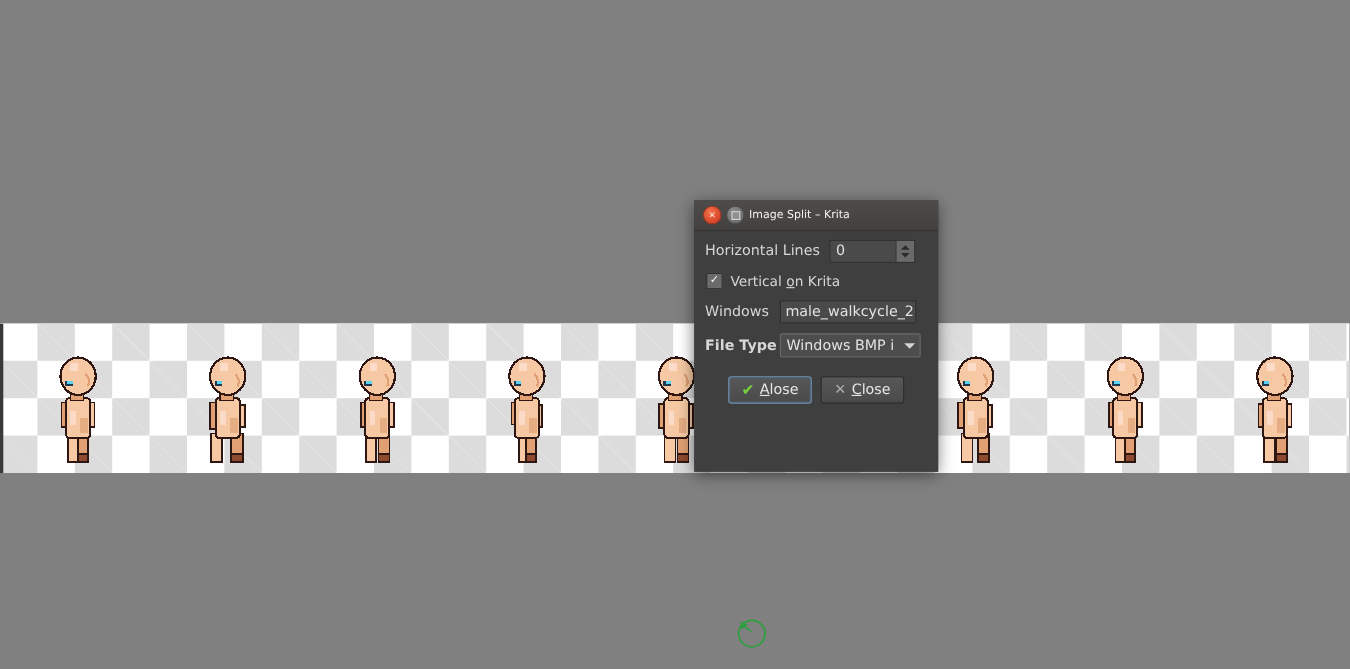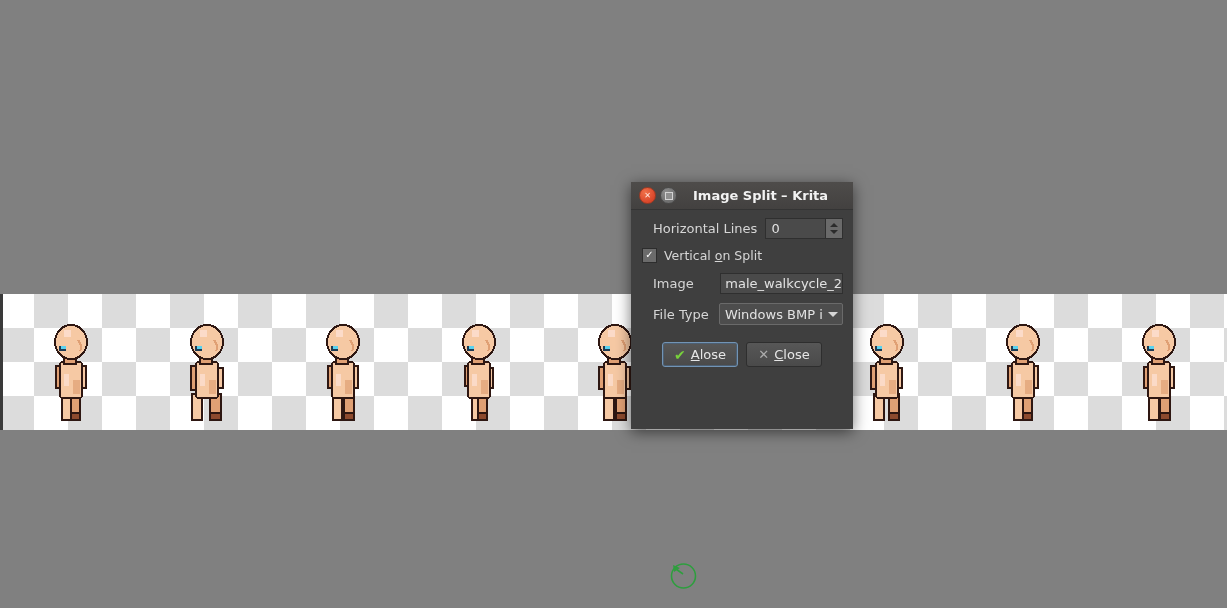--- a/index.html
+++ b/index.html
@@ -95,45 +95,43 @@
     background: radial-gradient(circle at 35% 30%, #8d8d8d, #6e6e6e 70%);
     border: 1px solid #4a4a4a;
   }
   #max-btn .sq {
     width: 6px; height: 6px;
     border: 1px solid #d4d4d4;
     background: #8f8f8f;
   }
   #dialog-title {
     color: #f2f2f2;
-    font-size: 13px;
-    font-weight: bold;
-    margin-left: 12px;
+    font-size: 10px;
+    font-weight: normal;
     white-space: nowrap;
   }
 
   #dialog-body {
     padding: 8px 10px 0 10px;
     position: relative;
   }
   .form-row {
     display: flex;
     align-items: center;
     margin-bottom: 9px;
-    margin-left: 12px;
   }
   .form-label {
     color: #d6d6d6;
     font-size: 13px;
     white-space: nowrap;
   }
   .label-h { width: 113px; }
   .label-v { width: 113px; }
   .label-p { width: 68px; }
-  .label-f { width: 68px; }
+  .label-f { width: 68px; font-weight: bold; }
 
   
   .spinbox {
     width: 78px;
     height: 21px;
     background: #4a4a4a;
     border: 1px solid #2f2f2f;
     display: flex;
     align-items: stretch;
     box-sizing: border-box;
@@ -461,25 +459,25 @@
           <span class="arw arw-dn"></span>
         </div>
       </div>
     </div>
 
 
     <div id="checkbox-row">
       <div id="autosave-box">
         <span>✓</span>
       </div>
-      <div id="autosave-label"><span>Vertical </span><u>o</u><span>n Split</span></div>
+      <div id="autosave-label"><span>Vertical </span><u>o</u><span>n Krita</span></div>
     </div>
 
     <div class="form-row">
-      <div class="form-label label-p">Image</div>
+      <div class="form-label label-p">Windows</div>
       <div id="prefix-field" title="male_walkcycle_2">male_walkcycle_2</div>
     </div>
 
     <div class="form-row">
       <div class="form-label label-f">File Type</div>
       <div id="filetype-combo">
         <div id="filetype-text">Windows BMP i</div>
         <div id="filetype-arrow">
           <span class="tri"></span>
         </div>

